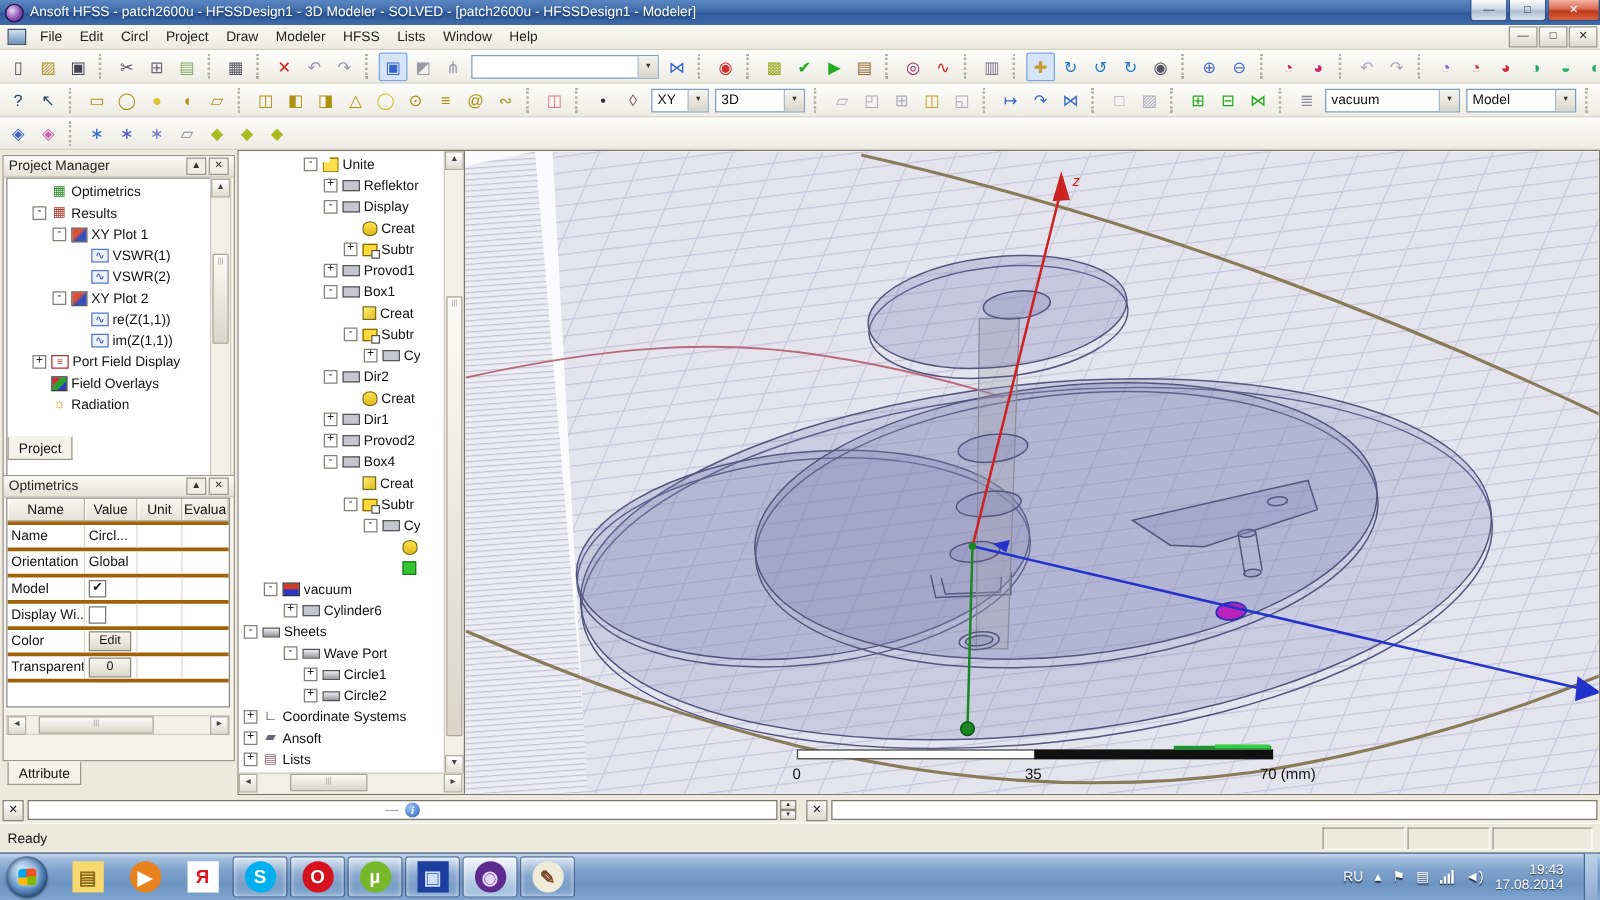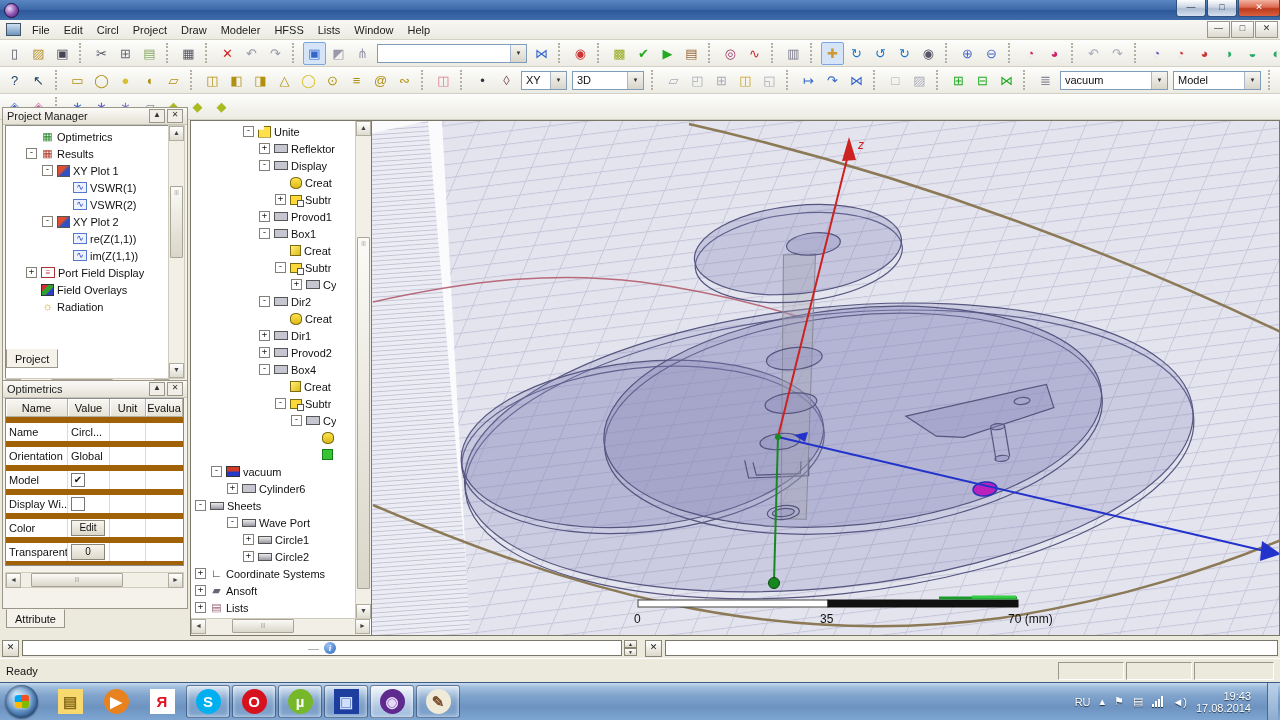--- a/index.html
+++ b/index.html
@@ -31,21 +31,21 @@
       border:1px solid transparent;border-radius:2px;flex:none;cursor:default}
   .ti.active{border-color:#7aa7e0;background:#d6e4f7}
   .tsep{width:4px;height:20px;border-left:2px dotted #b4b0a2;margin:0 4px;flex:none}
   .combo{height:19px;border:1px solid #7f9db9;background:#fff;display:flex;align-items:center;flex:none;
          font-size:11px;padding-left:4px;box-sizing:border-box;margin:0 2px}
   .combo .cval{flex:1;overflow:hidden;white-space:nowrap}
   .combo .arrow{width:15px;height:100%;border-left:1px solid #a8b8cc;background:linear-gradient(#f6f5f0,#d8d5ca);
         display:flex;align-items:center;justify-content:center;font-size:6px;color:#333;flex:none}
   
   .panel{position:absolute;left:2px;width:186px;background:#f4f2ea;border:1px solid #9a968a;box-sizing:border-box}
-  .pm{top:107px;height:290px}
+  .pm{top:124px;height:290px}
   .props{top:380px;height:229px}
   .phead{height:16px;background:linear-gradient(#fbfaf7,#e4e1d5);border-bottom:1px solid #c8c4b6;
          display:flex;align-items:center;padding:0 4px}
   .phead .ttl{flex:1;color:#222}
   .pbtn{width:14px;height:12px;border:1px solid #9a968a;background:#f0eee6;font-size:8px;line-height:10px;
         text-align:center;margin-left:2px;color:#333}
   .ptree{position:absolute;top:17px;left:2px;right:17px;bottom:17px;background:#fff;border:1px solid #8a8a8a;
          overflow:hidden;padding-top:2px}
   .vscroll{position:absolute;top:17px;right:2px;width:15px;bottom:17px;background:#f2f0e6;border:1px solid #cfcbbd}
   .hscroll{position:absolute;left:2px;right:17px;bottom:2px;height:14px;background:#f2f0e6;border:1px solid #cfcbbd;display:flex}
@@ -83,21 +83,21 @@
   [data-name="results-icon"]::before{content:"▦";color:#b03a2a}
   [data-name="xy-plot-icon"]{background:linear-gradient(135deg,#e05030 0 40%,#3050c0 60% 100%);border:1px solid #555;width:11px;height:10px}
   [data-name="report-icon"]{background:#eef2ff;border:1px solid #5577cc;width:12px;height:9px;font-size:9px}
   [data-name="report-icon"]::before{content:"∿";color:#2244bb}
   [data-name="port-field-icon"]{background:#fff;border:1px solid #a33;width:12px;height:9px;font-size:8px}
   [data-name="port-field-icon"]::before{content:"≡";color:#c33}
   [data-name="field-overlays-icon"]{background:linear-gradient(135deg,#d03030 0 33%,#30a030 0 66%,#3040c0 0);border:1px solid #333;width:11px;height:10px}
   [data-name="radiation-icon"]::before{content:"☼";color:#d8a020}
   
   .ptable{position:absolute;top:17px;left:2px;right:3px;bottom:42px;background:#fff;border:1px solid #8a8a8a;overflow:hidden}
-  .prow{display:flex;height:18px;align-items:stretch;border-bottom:6px solid #a16207}
+  .prow{display:flex;height:18px;align-items:stretch;border-bottom:3px solid #a16207}
   .pc{border-right:1px solid #dcd9ce;padding:2px 3px;overflow:hidden;white-space:nowrap;box-sizing:border-box;display:flex;align-items:center}
   .c1{width:62px;flex:none}.c2{width:42px;flex:none}.c3{width:36px;flex:none}.c4{flex:1;border-right:none}
   .phdr .pc{background:linear-gradient(#f8f7f2,#e6e3d7);border-right:1px solid #b4b0a2;border-bottom:1px solid #b4b0a2;
             box-shadow:inset 1px 1px 0 #fff;justify-content:center}
   .cbx{width:12px;height:12px;border:1px solid #777;background:#fff;font-size:10px;line-height:11px;text-align:center;color:#111}
   .vbtn{min-width:26px;height:14px;background:linear-gradient(#f8f6f0,#dcd8ca);border:1px solid #8a8678;
         font-size:10px;text-align:center;line-height:13px;padding:0 3px}
   .propshs{position:absolute;left:2px;right:3px;bottom:20px;height:14px;background:#f2f0e6;border:1px solid #cfcbbd;display:flex}
   
   .mwin{position:absolute;left:190px;top:120px;width:1090px;height:516px;background:#fff;border:1px solid #7a7668;box-sizing:border-box}
@@ -138,20 +138,21 @@
   .bars{display:flex;align-items:flex-end;gap:1px;height:11px}
   .bars i{width:2px;background:#fff;box-shadow:0 1px 1px #234}
   .clock{font-size:11px;line-height:12px;text-align:right;text-shadow:0 1px 1px #234}
   .showdesk{width:10px;height:38px;border-left:1px solid #49688f;background:linear-gradient(#bcd2ea,#8cabce);margin-left:7px;flex:none}
 </style>
 </head>
 <body>
 
 <div class="titlebar" data-name="title-bar">
   <span class="appicon" data-name="app-icon"></span>
+  <span class="titletext" data-name="window-title">Ansoft HFSS - patch2600u - HFSSDesign1 - 3D Modeler - SOLVED - [patch2600u - HFSSDesign1 - Modeler]</span>
   <span class="tbtns">
     <span class="tb" data-name="minimize-button">—</span>
     <span class="tb" data-name="maximize-button">□</span>
     <span class="tb close" data-name="close-button">✕</span>
   </span>
 </div>
 
 <div class="menubar" data-name="menu-bar">
   <span class="mdiicon" data-name="mdi-child-icon"></span>
   <span style="display:flex">

